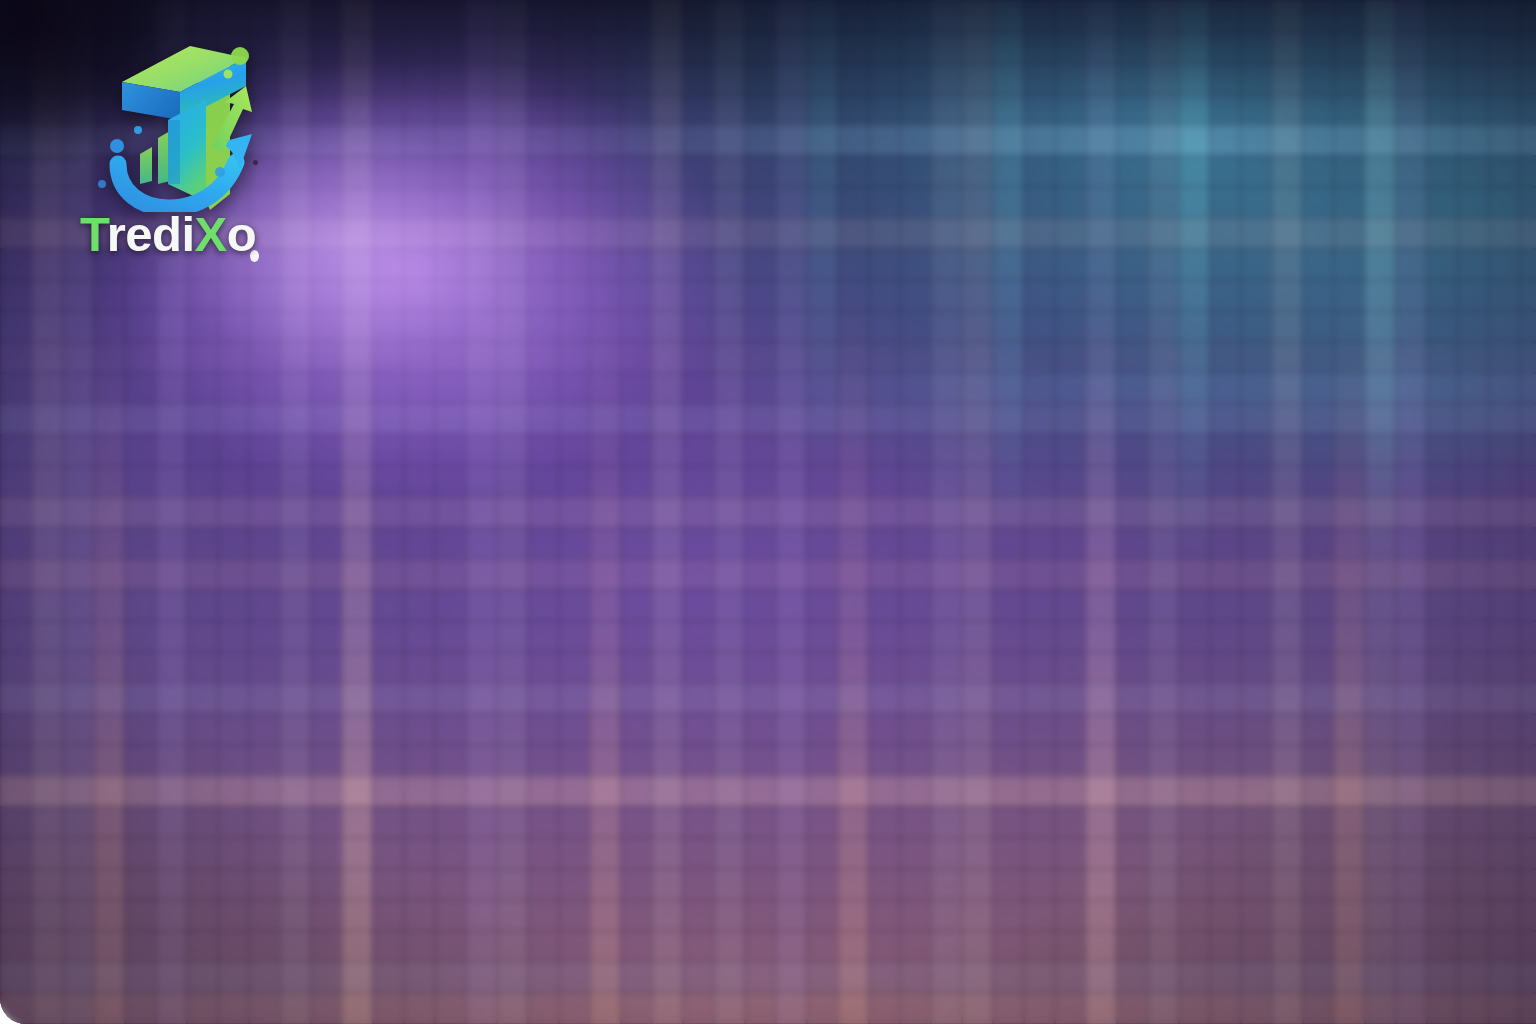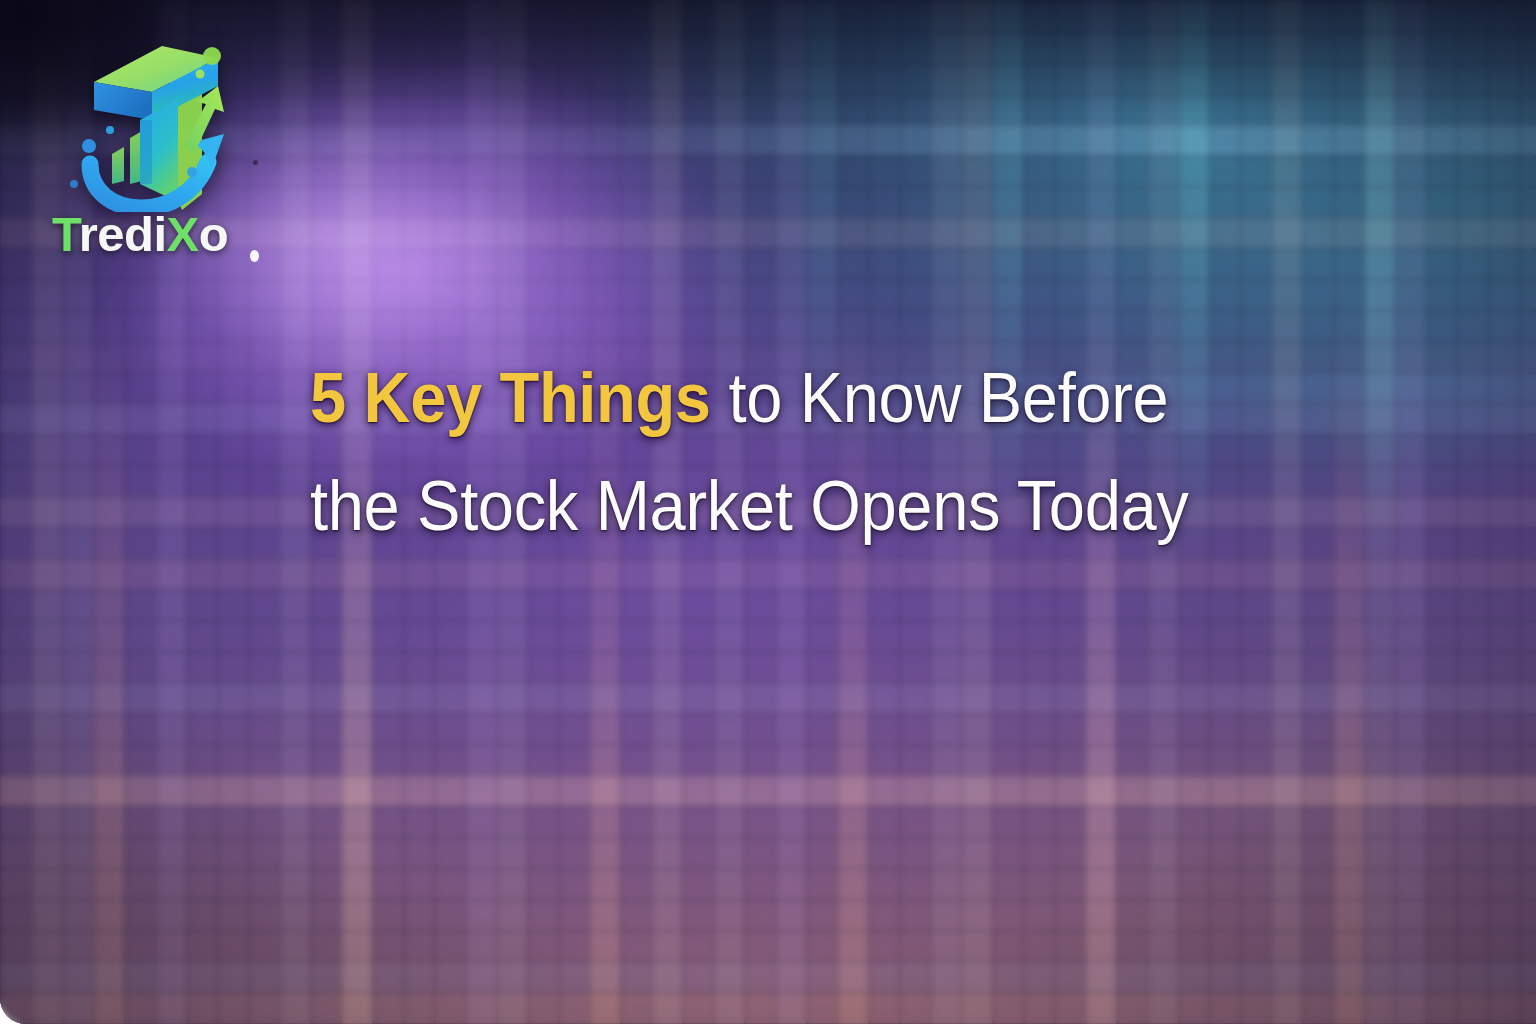--- a/index.html
+++ b/index.html
@@ -132,21 +132,21 @@
   #bg-vignette {
     background:
       radial-gradient(ellipse 220px 190px at 2% 2%, rgba(10,6,22,0.92) 0%, rgba(10,6,22,0.55) 45%, rgba(0,0,0,0) 78%),
       radial-gradient(ellipse 1250px 900px at 50% 48%, rgba(0,0,0,0) 52%, rgba(14,8,26,0.30) 82%, rgba(10,6,20,0.58) 100%),
       linear-gradient(to bottom, rgba(12,12,30,0.55) 0%, rgba(0,0,0,0) 11%);
   }
 
   
   #logo-block {
     position: absolute;
-    left: 52px;
+    left: 80px;
     top: 34px;
     width: 240px;
     height: 240px;
   }
   #logo-mark {
     position: absolute;
     left: 14px;
     top: 0;
     width: 170px;
     height: 178px;
@@ -283,18 +283,14 @@
       <circle cx="134" cy="40" r="4.5" fill="#a9e858" opacity="0.9"></circle>
       <circle cx="23" cy="112" r="7" fill="#2f8fe0"></circle>
       <circle cx="44" cy="96" r="4" fill="#2fa8ef" opacity="0.9"></circle>
       <circle cx="126" cy="138" r="5" fill="#2f9fe8" opacity="0.9"></circle>
       <circle cx="8" cy="150" r="4" fill="#2f8fe0" opacity="0.8"></circle>
     </svg>
 
     <div id="logo-wordmark"><span class="wm-g">T</span><span class="wm-w">redi</span><span class="wm-g">X</span><span class="wm-w">o</span></div>
   </div>
 
-  <div id="headline">
-    <div class="hl-line"><span class="hl-accent">5 Key Things</span><span class="hl-plain"> to Know Before</span></div>
-    <div class="hl-line"><span class="hl-plain">the Stock Market Opens Today</span></div>
-  </div>
 
 </div>
 
 </body></html>

